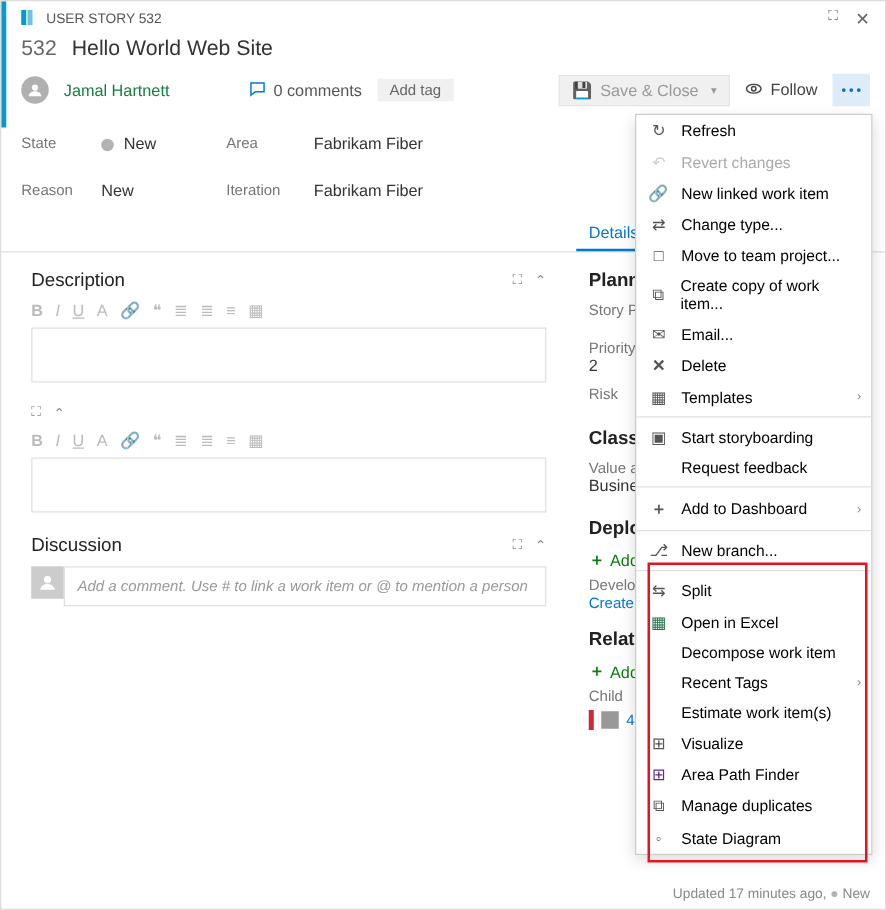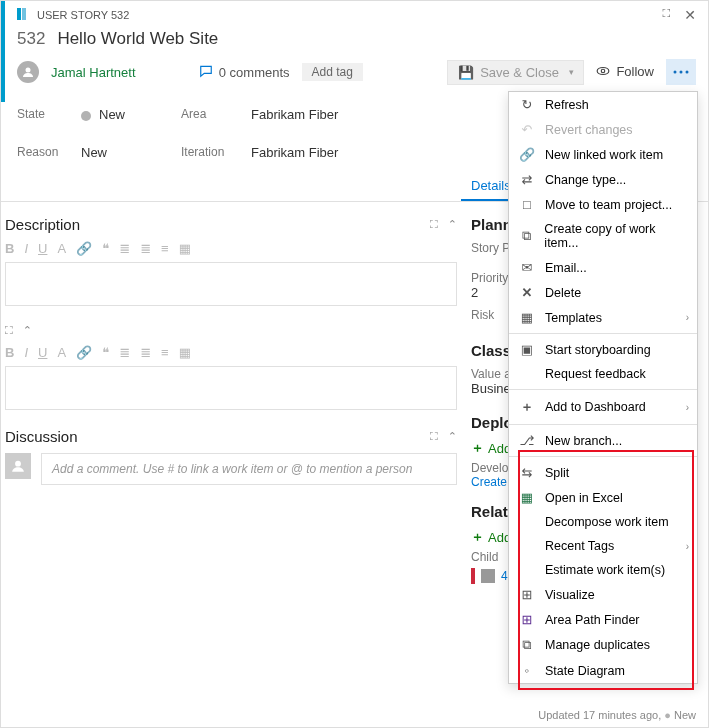--- a/index.html
+++ b/index.html
@@ -16,27 +16,27 @@
   .addtag { background:#f0f0f0; color:#666; padding:2px 10px; font-size:12px;}
   .saveclose { background:#f0f0f0; color:#999; padding:4px 10px; display:flex; align-items:center; gap:6px; font-size:13px; border:1px solid #e5e5e5;}
   .follow { color:#444; display:flex; gap:6px;}
   .more { width:30px; height:26px; display:flex; align-items:center; justify-content:center; background:#deecf9; color:#106ebe;}
   .fields { padding: 12px 16px; display:grid; grid-template-columns: 64px 100px 70px 1fr; row-gap:23px; font-size:13px; color:#333;}
   .fields .label { color:#777; font-size:12px;}
   .statecircle { width:10px; height:10px; border-radius:50%; background:#b2b2b2; display:inline-block; margin-right:8px; vertical-align:middle;}
   .tabrow { border-bottom:1px solid #e0e0e0; display:flex; padding-left:460px; font-size:13px; color:#333;}
   .tab { padding:6px 10px; color:#0078d4; border-bottom:2px solid #0078d4; cursor:pointer;}
   .content { display:flex; }
-  .left { width:460px; padding: 14px 4px; }
+  .left { width:460px; padding: 14px 24px; }
   .right { flex:1; padding: 14px 10px; font-size:13px; color:#333;}
   .section-head { display:flex; align-items:center; justify-content:space-between; font-size:15px; color:#222; margin-bottom:8px;}
   .section-head .ctrls { color:#888; display:flex; gap:10px; font-size:11px;}
   .rte-bar { display:flex; gap:10px; color:#bbb; font-size:13px; margin-bottom:6px; align-items:center;}
   .rte-box { border:1px solid #e0e0e0; height:44px; margin-bottom:18px;}
-  .disc-row { display:flex; gap:10px; margin-top:6px;}
+  .disc-row { display:flex; margin-top:6px;}
   .disc-avatar { width:26px; height:26px; background:#ccc; display:flex; align-items:center; justify-content:center; color:#fff;}
   .disc-input { flex:1; border:1px solid #e0e0e0; padding:8px 10px; color:#999; font-style:italic; font-size:12px;}
   .right h4 { font-size:15px; margin:0 0 8px 0; font-weight:600; color:#222;}
   .right .field { font-size:12px; color:#777; margin-top:2px;}
   .right .val { font-size:13px; color:#333; margin-bottom:8px;}
   .addlink { color:#107c10; font-size:13px; display:flex; align-items:center; gap:4px;}
   .linktxt { color:#0078d4; font-size:12px;}
   .footer { position:absolute; bottom:6px; right:12px; font-size:11px; color:#888;}
   .child-row { display:flex; align-items:center; gap:6px; font-size:12px; margin-top:4px;}
   .child-bar { width:4px; height:16px; background:#cc293d;}

